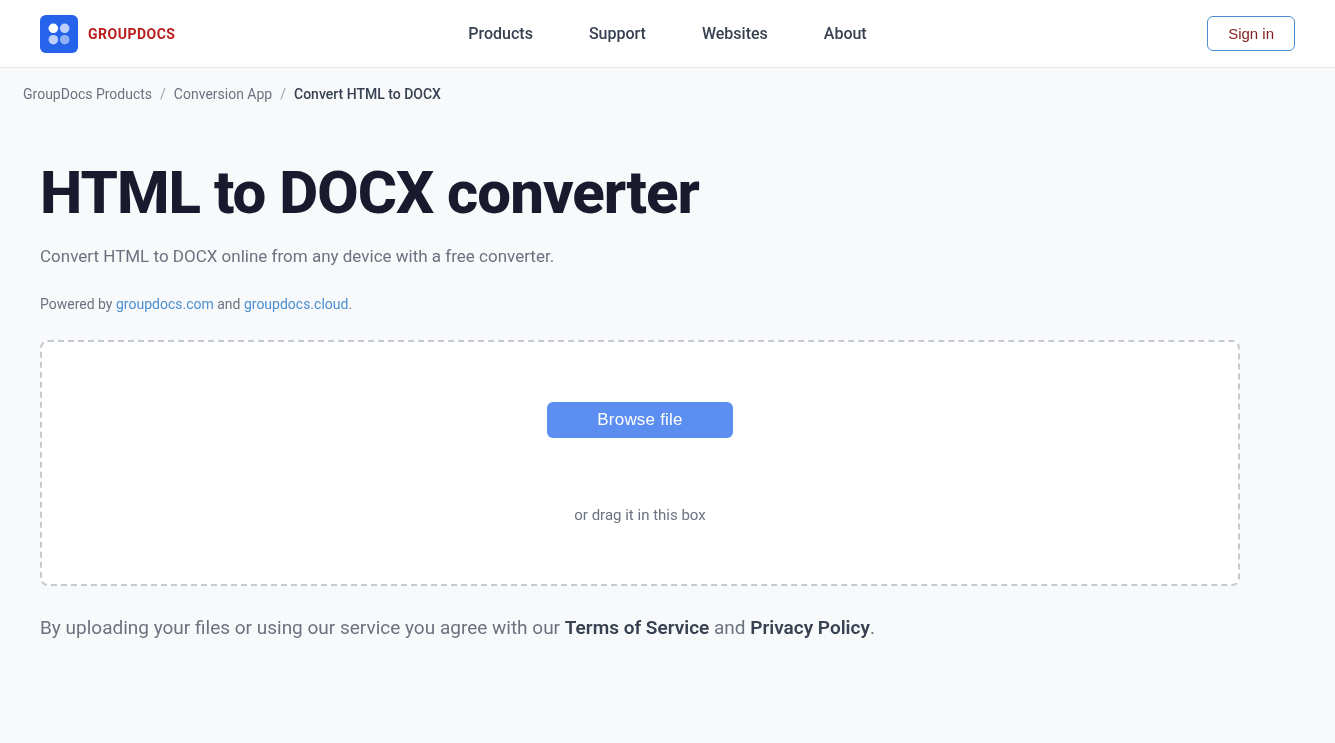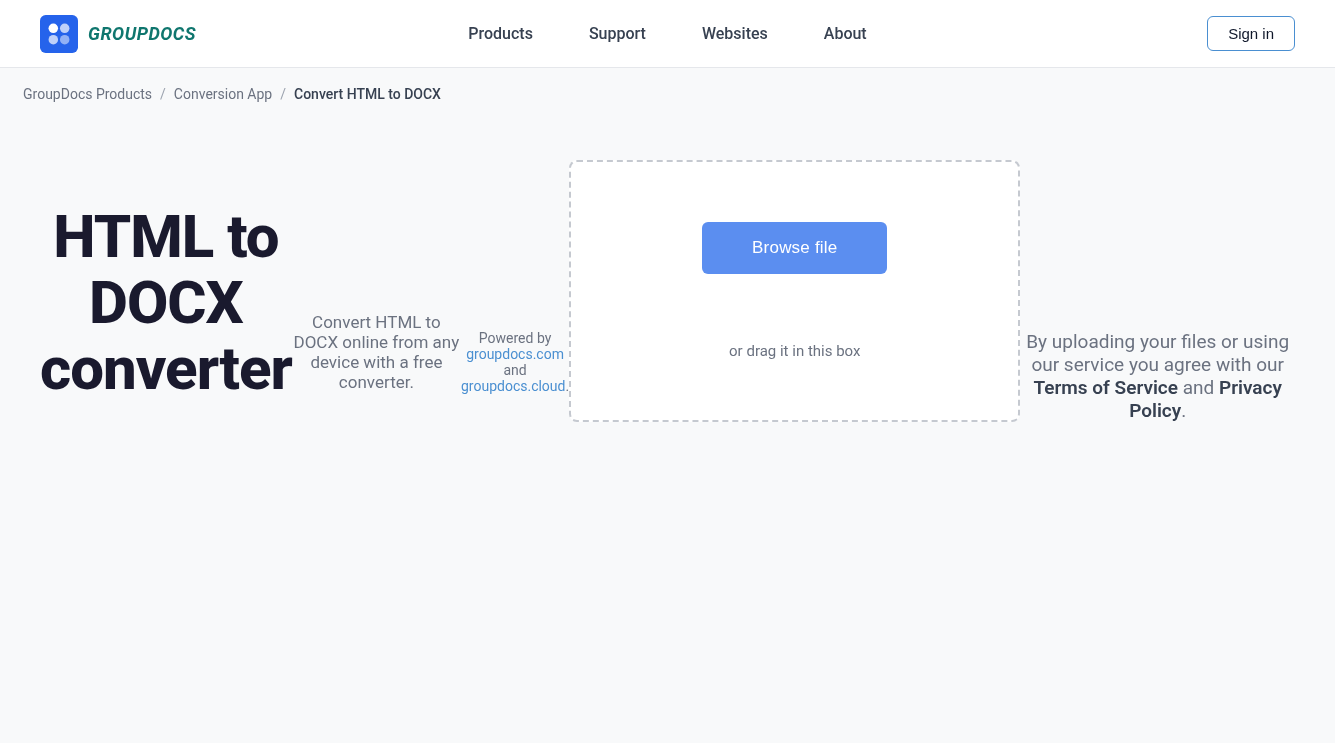--- a/index.html
+++ b/index.html
@@ -27,25 +27,24 @@
       padding: 0 40px;
     }
 
     .logo-area {
       display: flex;
       align-items: center;
       gap: 10px;
     }
 
     .logo-text {
-      font-size: 18px;
+      font-size: 14px;
       font-weight: 700;
-      color: #0f766e;
+      color: #b91c1c;
       letter-spacing: 0.5px;
-      font-style: italic;
     }
 
     nav {
       display: flex;
       align-items: center;
       gap: 16px;
       position: absolute;
       left: 50%;
       transform: translateX(-50%);
     }
@@ -55,21 +54,21 @@
       color: #374151;
       font-size: 16px;
       font-weight: 500;
       padding: 8px 20px;
       border-radius: 4px;
       cursor: pointer;
     }
 
     .sign-in-btn {
       border: 1.5px solid #4a8fd1;
-      color: #0f172a;
+      color: #7f1d1d;
       background: transparent;
       padding: 8px 20px;
       border-radius: 6px;
       font-size: 15px;
       font-weight: 500;
       cursor: pointer;
       white-space: nowrap;
     }
 
     
@@ -92,21 +91,22 @@
     }
 
     .breadcrumb .current {
       color: #374151;
       font-weight: 500;
     }
 
     
     main {
       display: flex;
-      align-items: flex-end;
+      flex-direction: column;
+      align-items: flex-start;
       padding: 40px 40px 20px;
     }
 
     .page-title {
       font-size: 60px;
       font-weight: 800;
       color: #1a1a2e;
       text-align: center;
       line-height: 1.1;
       margin-bottom: 20px;
@@ -144,21 +144,21 @@
       justify-content: center;
       padding: 60px 40px;
       gap: 20px;
       min-height: 230px;
     }
 
     .browse-btn {
       background-color: #5b8ef0;
       color: #ffffff;
       border: none;
-      padding: 16px 50px;
+      padding: 8px 50px;
       border-radius: 6px;
       font-size: 17px;
       font-weight: 500;
       cursor: pointer;
       letter-spacing: 0.2px;
     }
 
     .drag-text {
       font-size: 15px;
       color: #6b7280;

